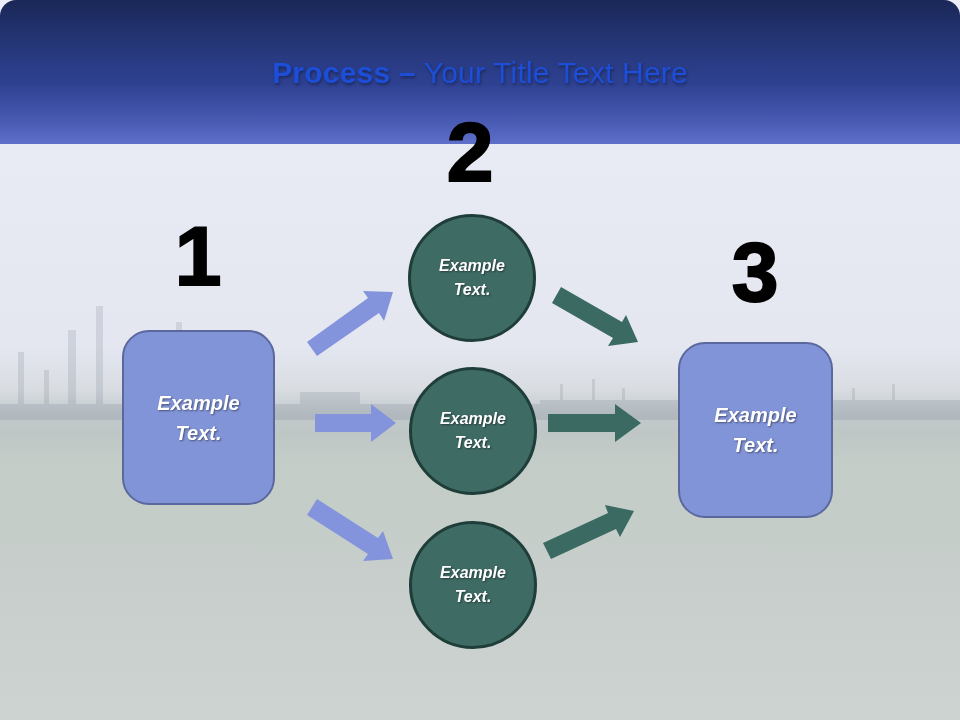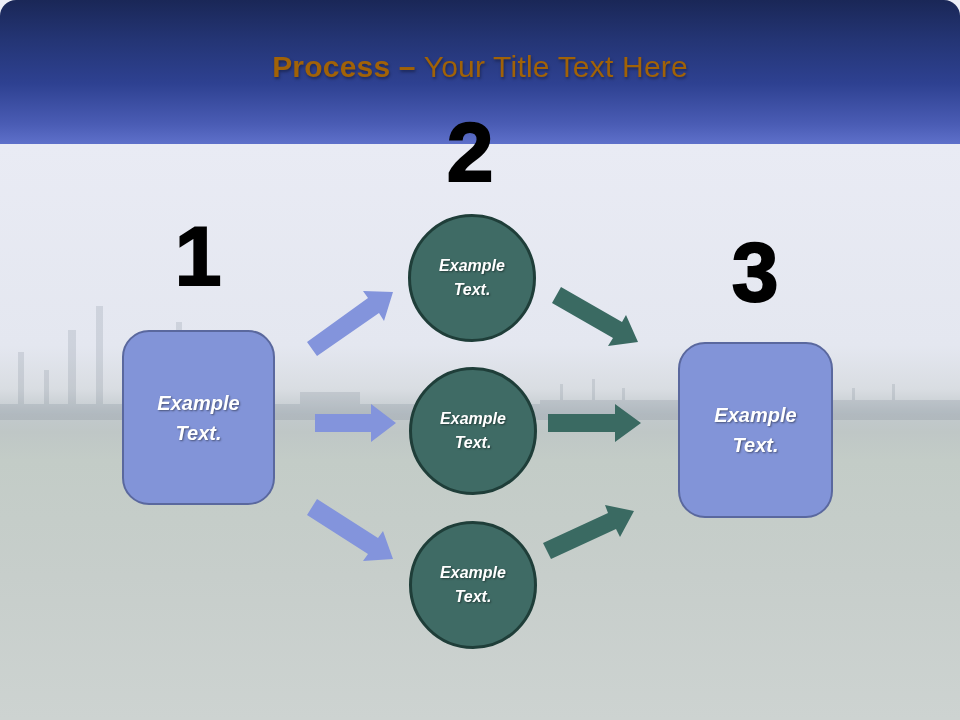--- a/index.html
+++ b/index.html
@@ -23,22 +23,22 @@
       #cdd3d1 100%);
   }
   .silhouette{position:absolute;left:0;top:0;}
   
   .title-band{
     position:absolute;left:0;top:0;width:960px;height:144px;
     border-radius:16px 16px 0 0;
     background:linear-gradient(180deg,#1a2757 0%,#243575 28%,#2e4191 58%,#4a5cb4 86%,#5e70ca 100%);
   }
   .slide-title{
-    position:absolute;left:0;top:50px;width:960px;
-    text-align:center;color:#a16207;font-size:30px;
+    position:absolute;left:0;top:56px;width:960px;
+    text-align:center;color:#1d4ed8;font-size:30px;
     text-shadow:1px 2px 3px rgba(0,0,0,0.35);
     letter-spacing:0.2px;
   }
   .slide-title .t-bold{font-weight:bold;}
   
   .big-number{
     position:absolute;color:#000;font-size:84px;font-weight:bold;line-height:1;
     -webkit-text-stroke:2px #000;
     text-align:center;
   }

